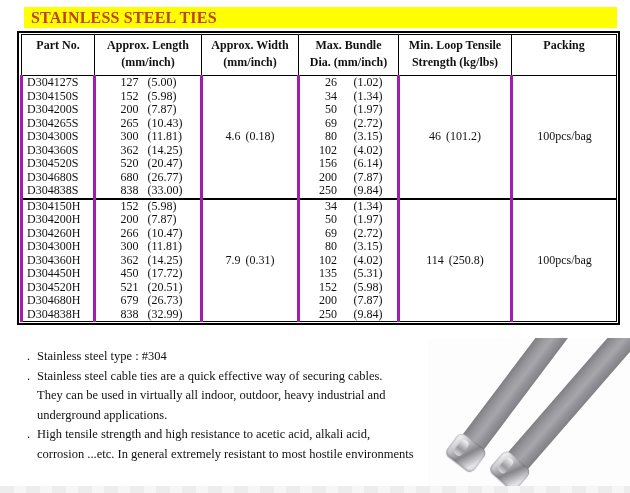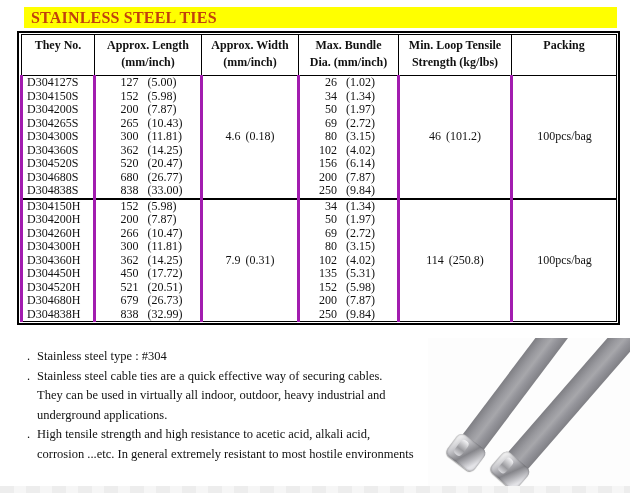--- a/index.html
+++ b/index.html
@@ -34,21 +34,21 @@
     border-left:3px solid #a21caf; border-right:1px solid #000;
     padding:0; font-size:12px; line-height:13.5px; vertical-align:middle;
     white-space:nowrap; overflow:hidden;
   }
   #group-1 > tr:first-child > td { border-top:2px solid #000; }
   td.part { text-align:left; padding-left:4px; }
   td.len, td.dia { text-align:center; }
   .mm { display:inline-block; text-align:right; }
   .in { display:inline-block; text-align:left; margin-left:9px; }
   td.len .mm { width:38px; } td.len .in { width:48px;font-family:Liberation Serif, serif; }
-  td.dia .mm { width:30px;text-align:right; } td.dia .in { width:44px; }
+  td.dia .mm { width:30px;text-align:right; } td.dia .in { width:44px;text-align:center; }
   td.mid { text-align:center; }
   td.mid .in { margin-left:5px; }
 
   
   .notes { position:absolute; left:27px; top:347px; font-size:12.5px; }
   .note-line { line-height:19.6px; white-space:pre; }
   .note-marker { display:inline-block; width:10px; }
 
   
   .photo {
@@ -89,21 +89,21 @@
       <col style="width:73px">
         <col style="width:107px">
         <col style="width:97px">
       <col style="width:100px">
         <col style="width:113px">
         <col>
     </colgroup>
     <thead>
       <tr>
         <th>
-          <div>They No.</div>
+          <div>Part No.</div>
             <div class="h2"></div>
         </th>
         <th>
           <div>Approx. Length</div>
             <div class="h2">(mm/inch)</div>
         </th>
         <th>
           <div>Approx. Width</div>
             <div class="h2">(mm/inch)</div>
         </th>

